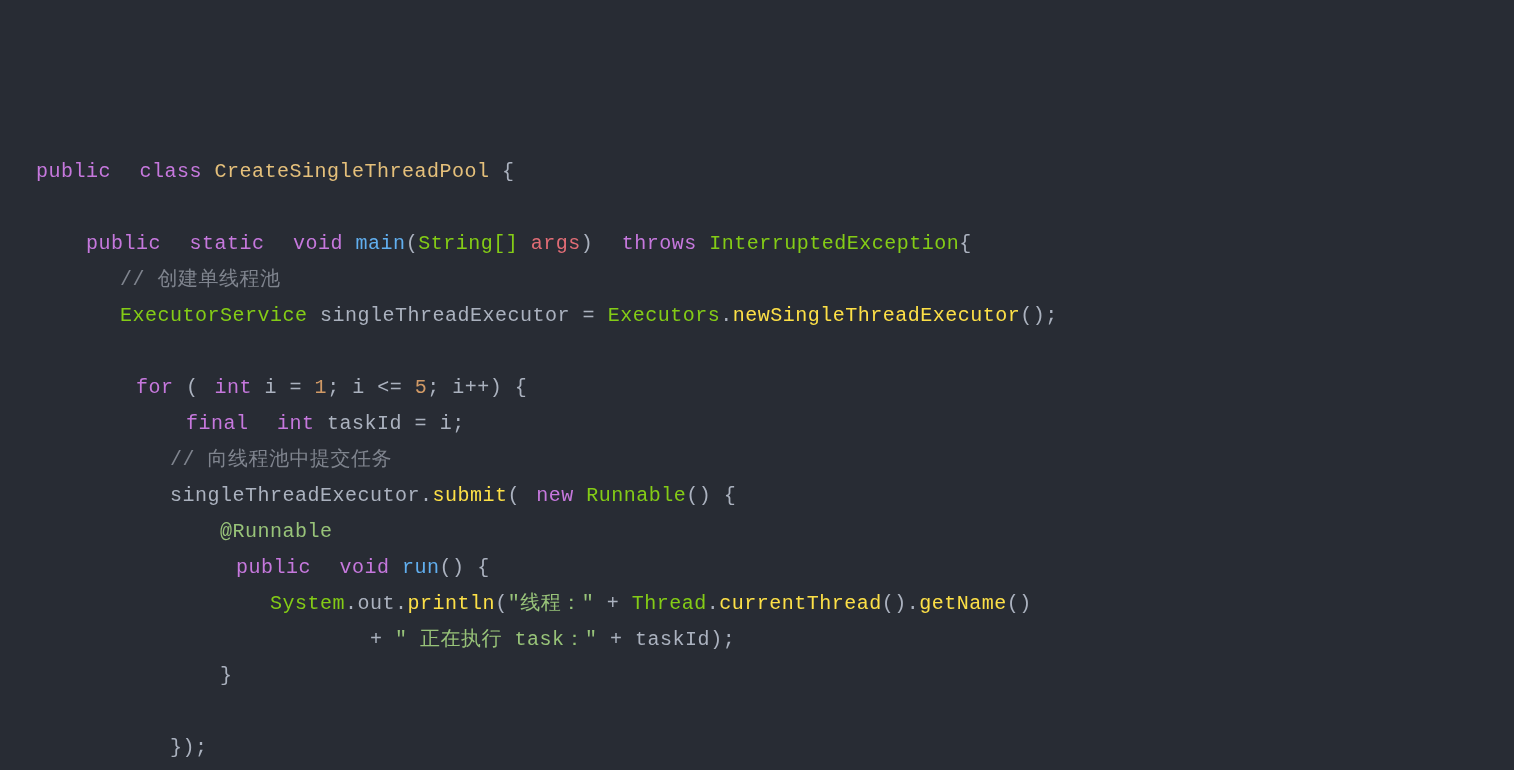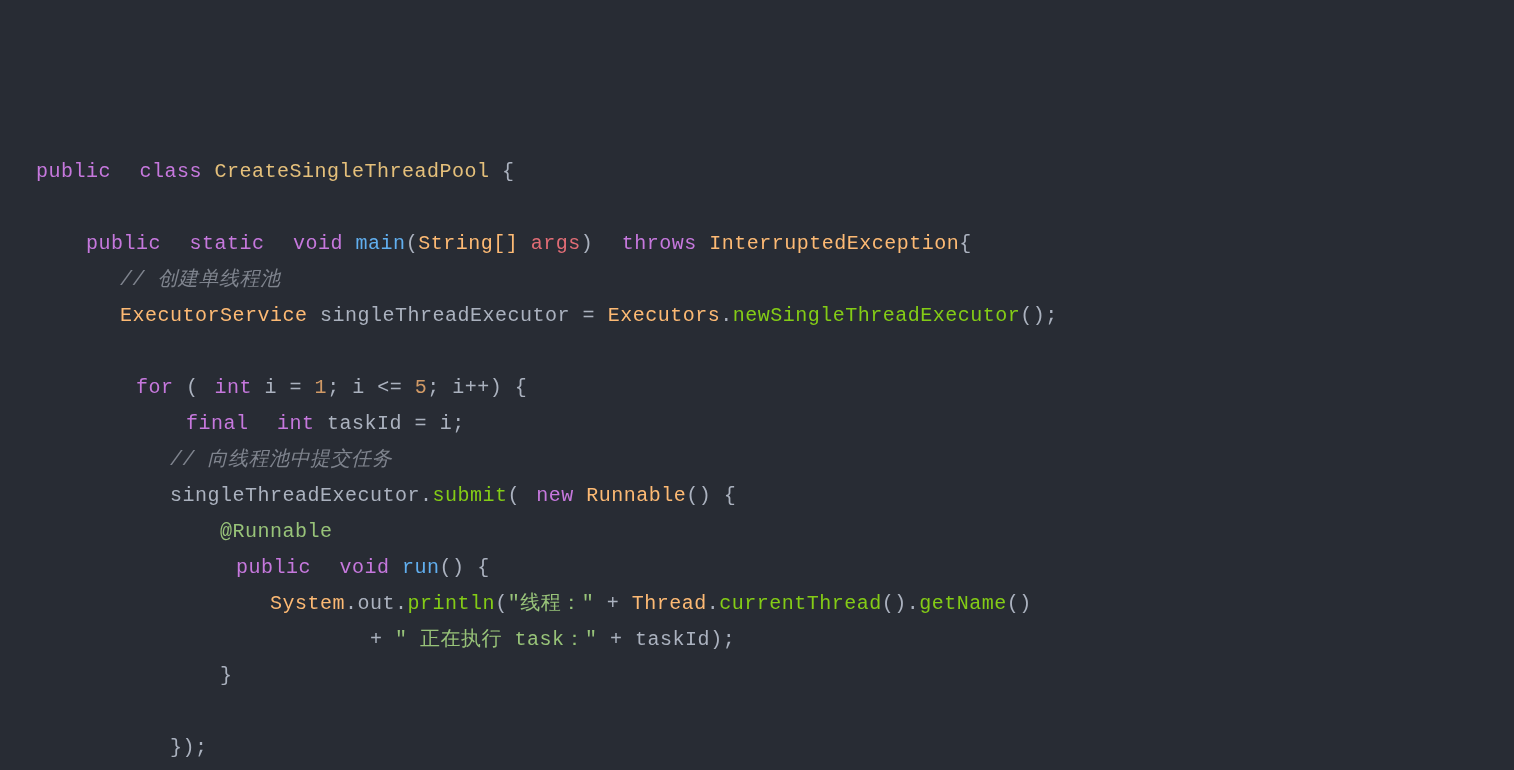--- a/index.html
+++ b/index.html
@@ -13,29 +13,29 @@
       font-family: 'Consolas', 'Monaco', 'Courier New', monospace;
       font-size: 20px;
       line-height: 1.8;
       padding: 10px 20px;
       white-space: pre;
       letter-spacing: 0.5px;
     }
     .keyword { color: #c678dd; margin-left: 16px; }
     .class-name { color: #e5c07b; }
     .method-name { color: #61afef; text-align: center; }
-    .type { color: #fdba74; }
-    .comment { color: #7f848e; font-style: italic; }
+    .type { color: #84cc16; }
+    .comment { color: #7f848e; }
     .variable { color: #abb2bf; }
     .number { color: #d19a66; }
     .string { color: #98c379; }
     .annotation { color: #98c379; }
     .punctuation { color: #abb2bf; }
     .operator { color: #abb2bf; }
-    .method-call { color: #84cc16; }
+    .method-call { color: #fde047; }
     .identifier { color: #e06c75; }
   </style>
 </head>
 <body>
 
 
 
 <div><span><span class="keyword">public</span> <span class="keyword">class</span> <span class="class-name">CreateSingleThreadPool</span><span class="punctuation"> {</span></span>
 <span></span>
 <span><span>    </span><span class="keyword">public</span> <span class="keyword">static</span> <span class="keyword">void</span> <span class="method-name">main</span><span class="punctuation">(</span><span class="type">String[]</span> <span class="identifier">args</span><span class="punctuation">)</span> <span class="keyword">throws</span> <span class="type">InterruptedException</span><span class="punctuation">{</span></span>

